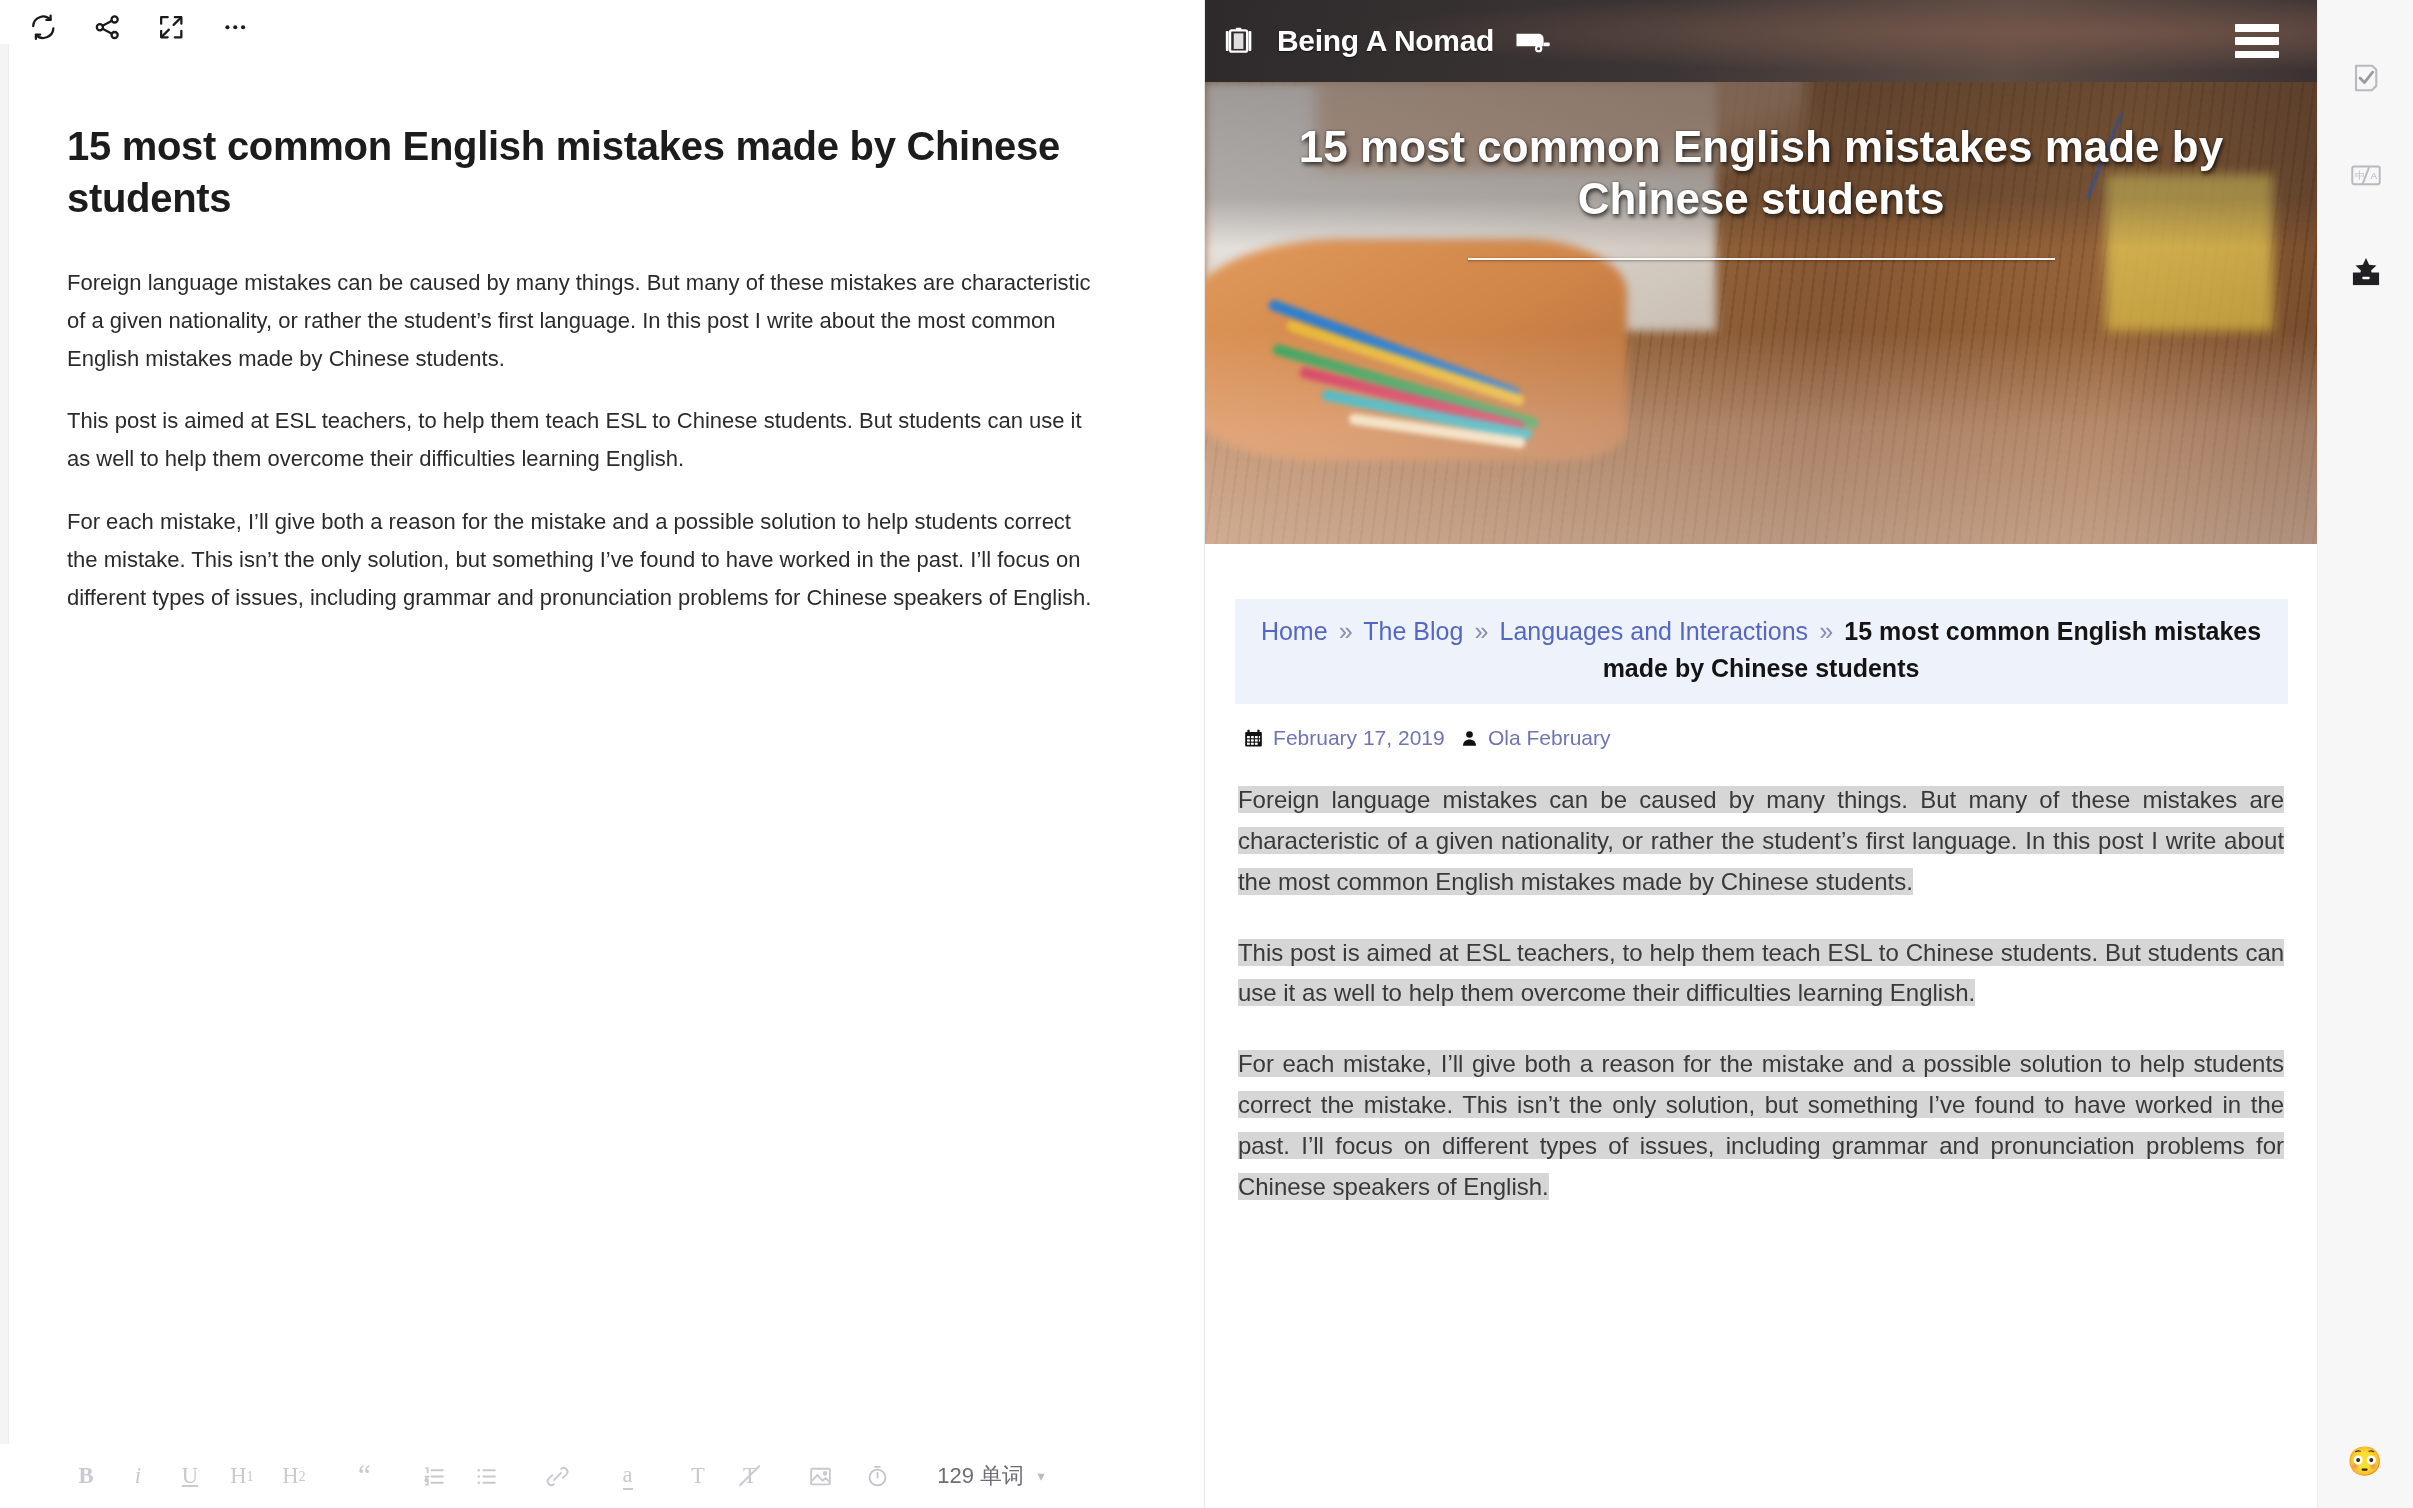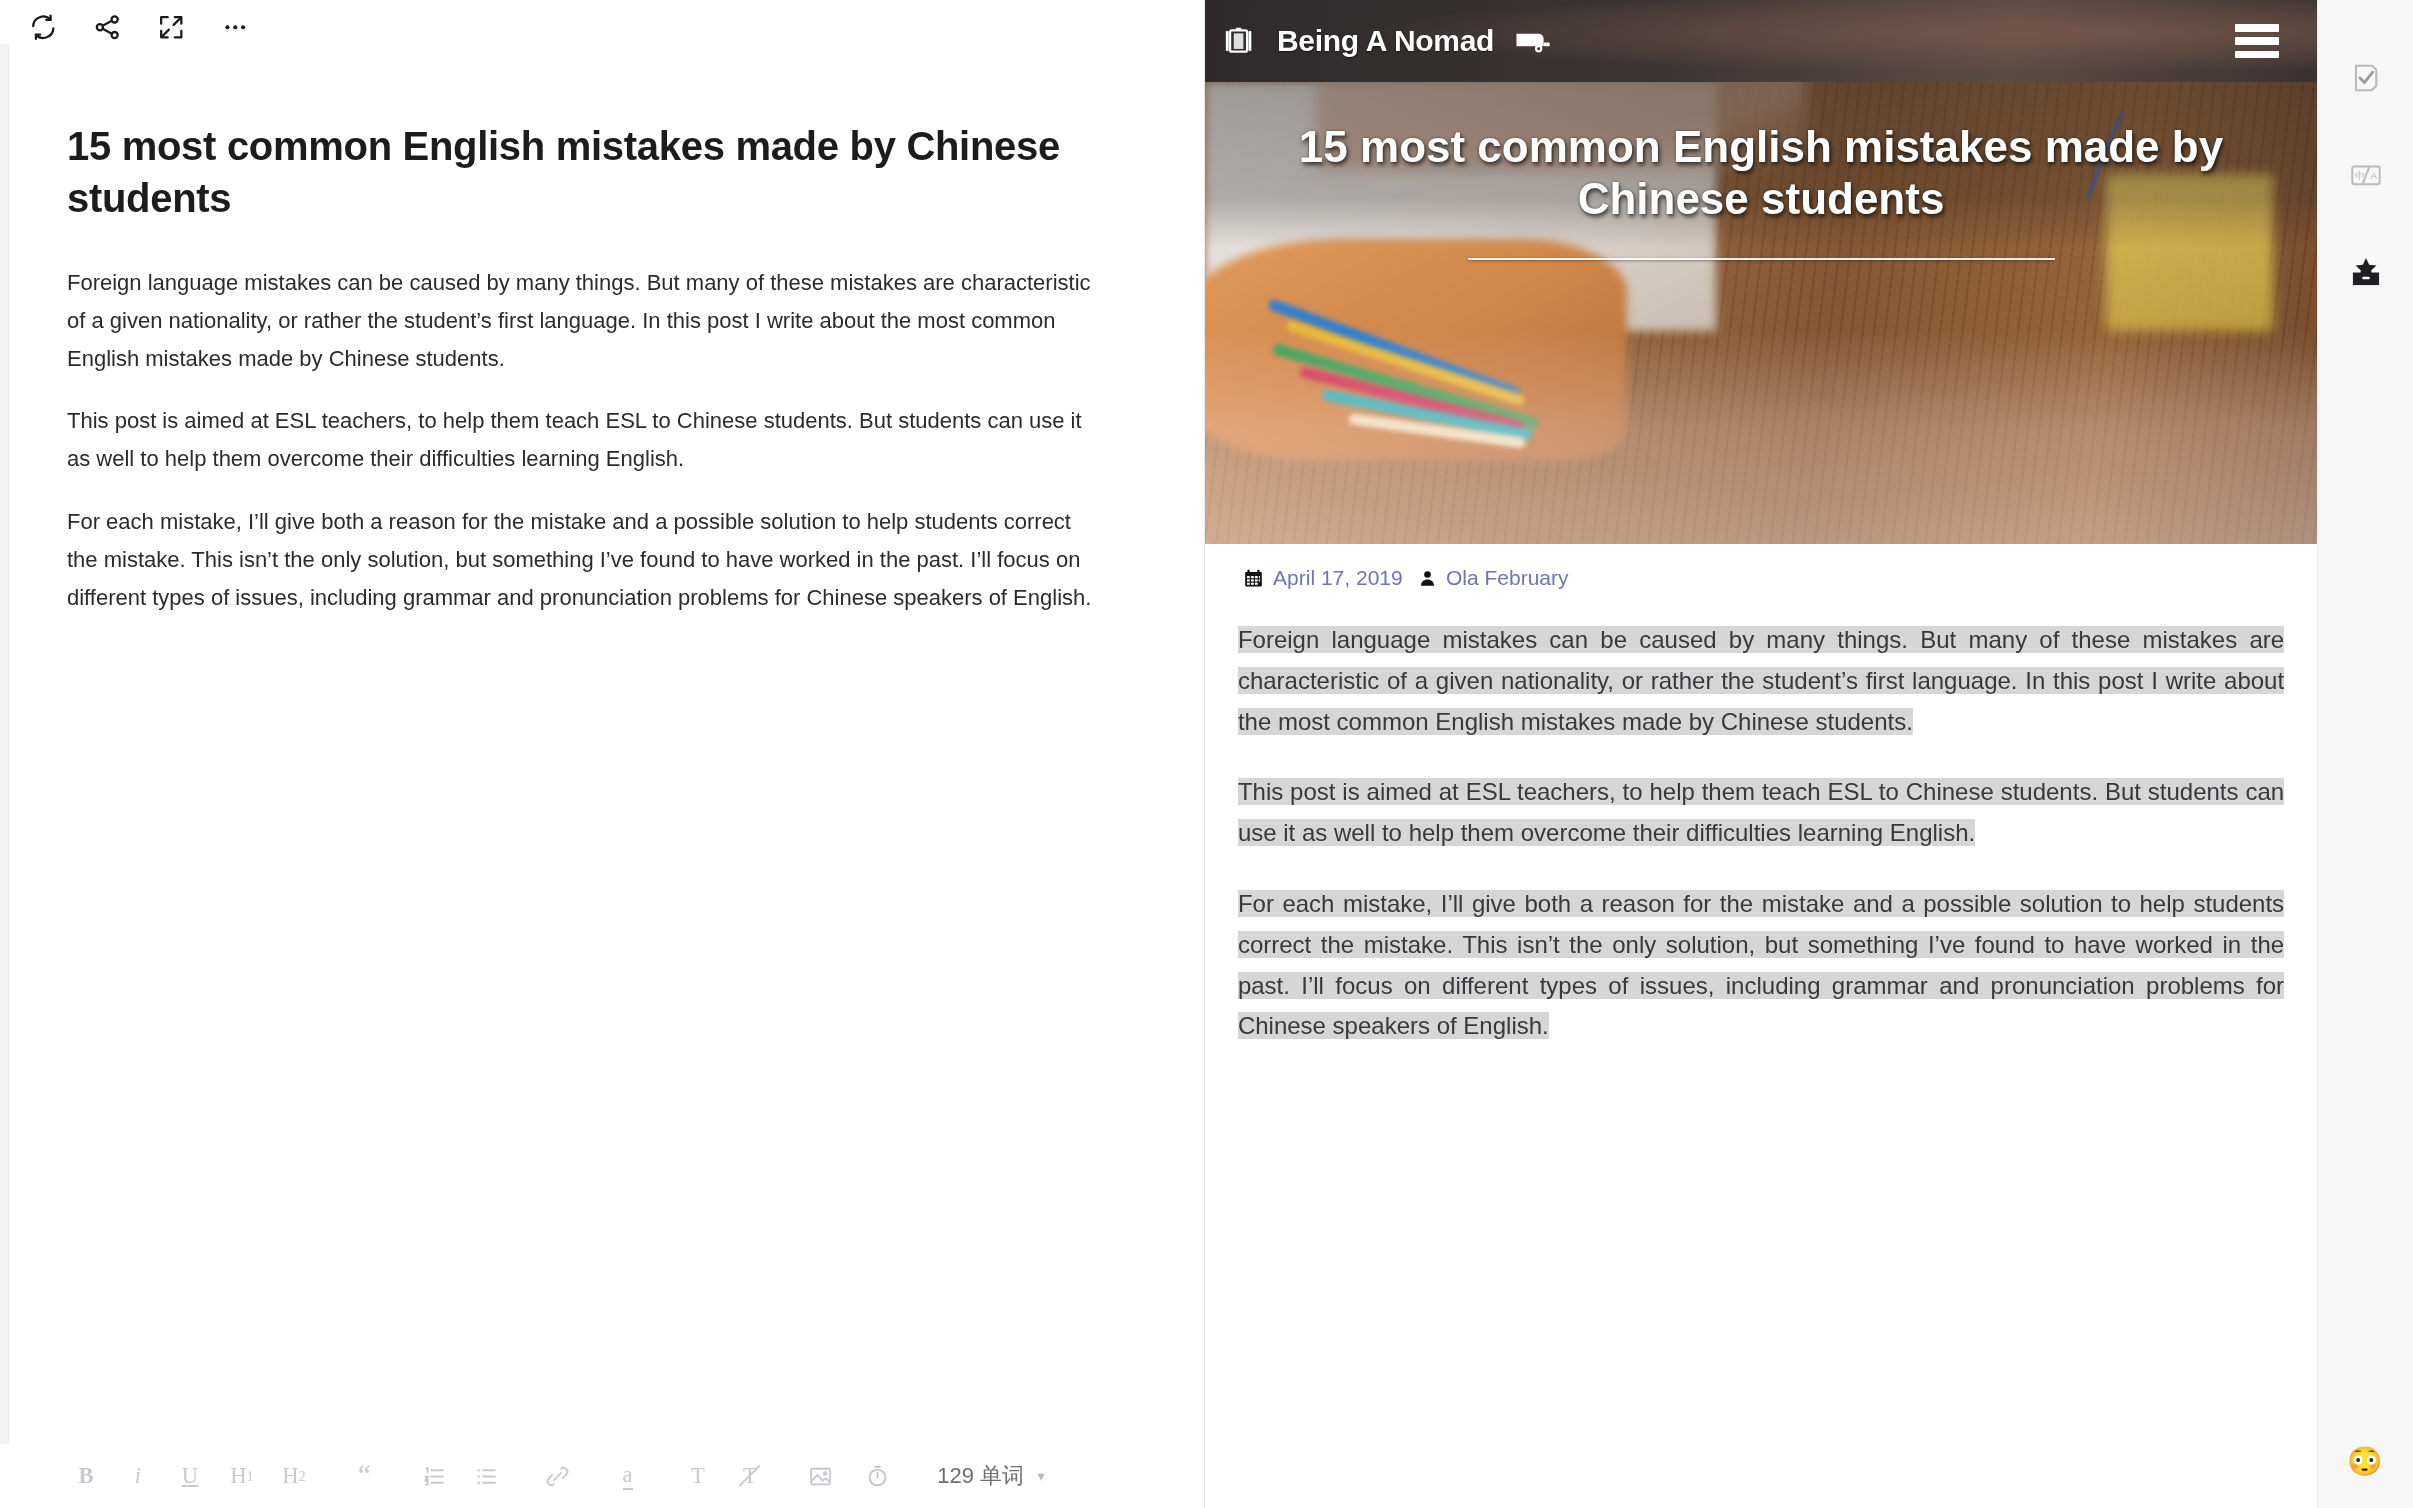--- a/index.html
+++ b/index.html
@@ -422,20 +422,29 @@
           <div class="hero-overlay"></div>
         </div>
         <div class="hero-content">
           <div class="hero-title">15 most common English mistakes made by Chinese students</div>
           <div class="hero-rule"></div>
         </div>
       </div>
 
       <div class="web-body">
 
+        <div class="breadcrumb">
+          <span class="bc-link">Home</span>
+          <span class="bc-sep">»</span>
+          <span class="bc-link">The Blog</span>
+          <span class="bc-sep">»</span>
+          <span class="bc-link">Languages and Interactions</span>
+          <span class="bc-sep">»</span>
+          <span class="bc-current">15 most common English mistakes made by Chinese students</span>
+        </div>
 
         <div class="post-meta">
           <span class="meta-ico">
             <svg width="21" height="21" viewBox="0 0 24 24" fill="#111">
               <rect x="2.5" y="4.6" width="19" height="16.4" rx="1"></rect>
               <rect x="5" y="2" width="2.6" height="4" rx="0.8"></rect>
               <rect x="16.4" y="2" width="2.6" height="4" rx="0.8"></rect>
               <g fill="#fff">
                 <rect x="4.6" y="9.2" width="3.2" height="2.5"></rect>
                   <rect x="9.1" y="9.2" width="3.2" height="2.5"></rect>
@@ -444,21 +453,21 @@
                 <rect x="4.6" y="13" width="3.2" height="2.5"></rect>
                   <rect x="9.1" y="13" width="3.2" height="2.5"></rect>
                 <rect x="13.6" y="13" width="3.2" height="2.5"></rect>
                   <rect x="18.1" y="13" width="1.4" height="2.5"></rect>
                 <rect x="4.6" y="16.8" width="3.2" height="2.4"></rect>
                   <rect x="9.1" y="16.8" width="3.2" height="2.4"></rect>
                 <rect x="13.6" y="16.8" width="3.2" height="2.4"></rect>
               </g>
             </svg>
           </span>
-          <span class="meta-link">April 17, 2019</span>
+          <span class="meta-link">February 17, 2019</span>
           <span class="meta-ico" style="margin-left:5.9px;">
             <svg width="19" height="19" viewBox="0 0 24 24" fill="#111">
               <circle cx="12" cy="7" r="4.2"></circle>
               <path d="M3.8 21c0-4.7 3.7-7.6 8.2-7.6s8.2 2.9 8.2 7.6z"></path>
             </svg>
           </span>
           <span class="meta-link">Ola February</span>
         </div>
 
         <div class="web-p"><span class="sel">Foreign language mistakes can be caused by many things. But many of these mistakes are characteristic of a given nationality, or rather the student’s first language. In this post I write about the most common English mistakes made by Chinese students.</span></div>

